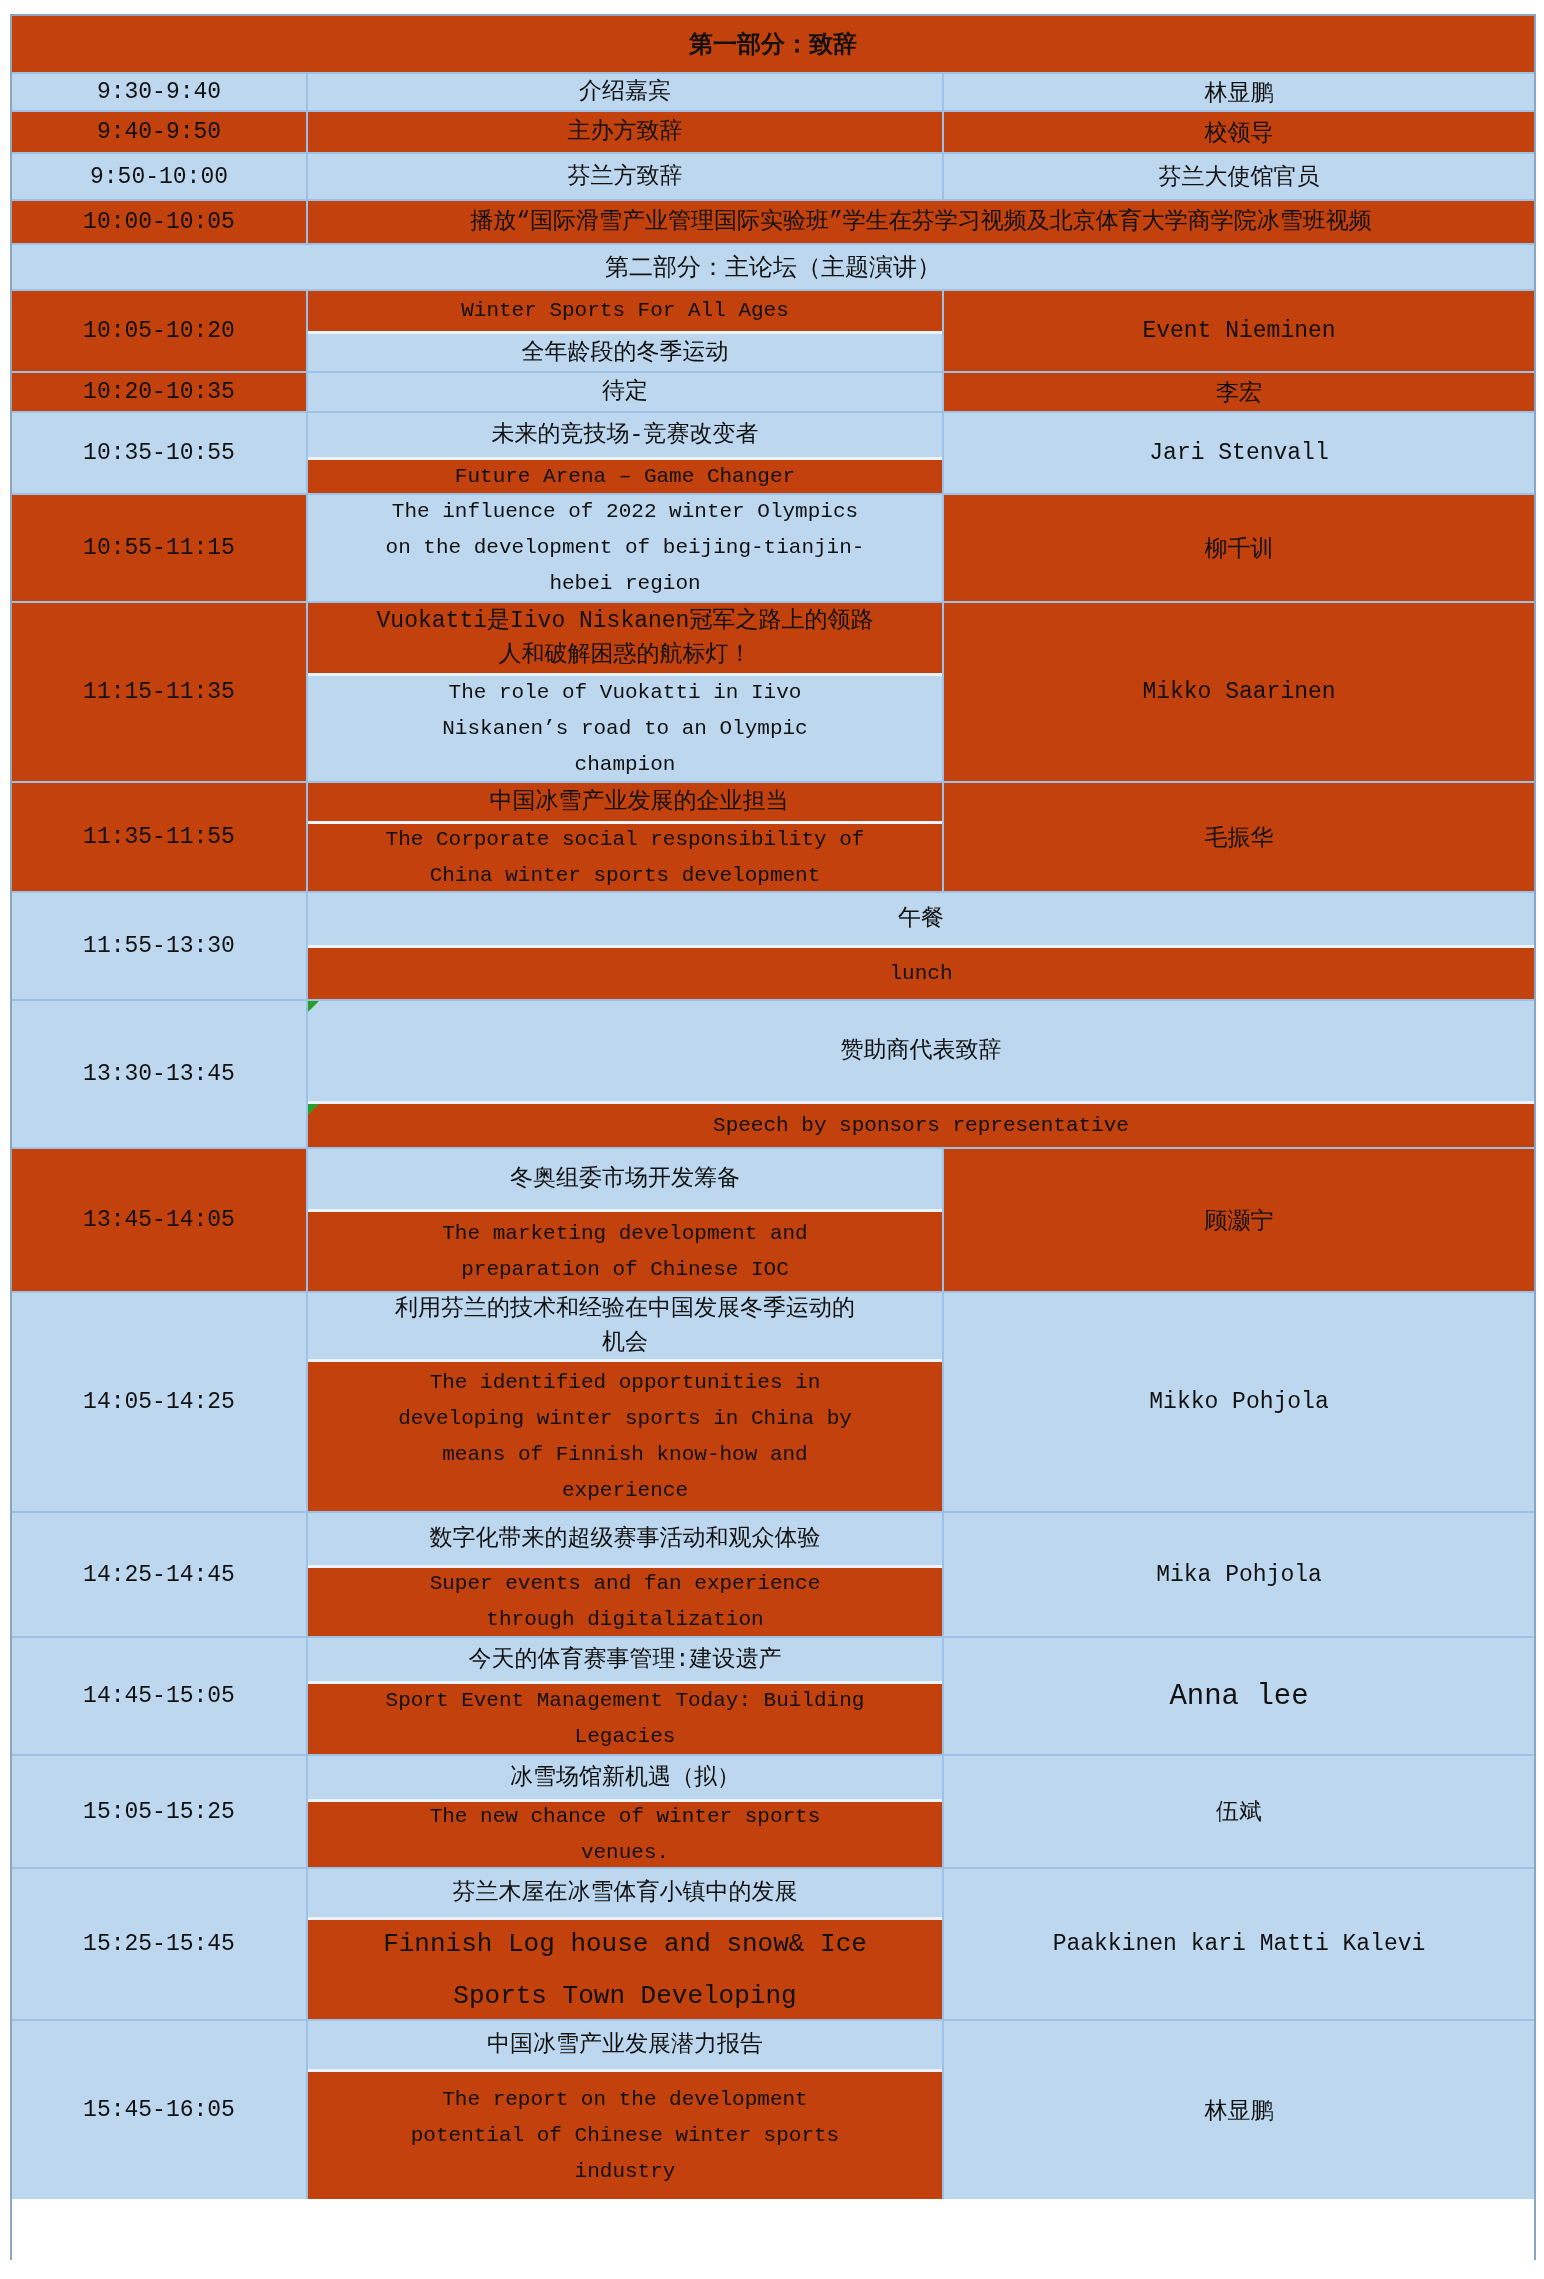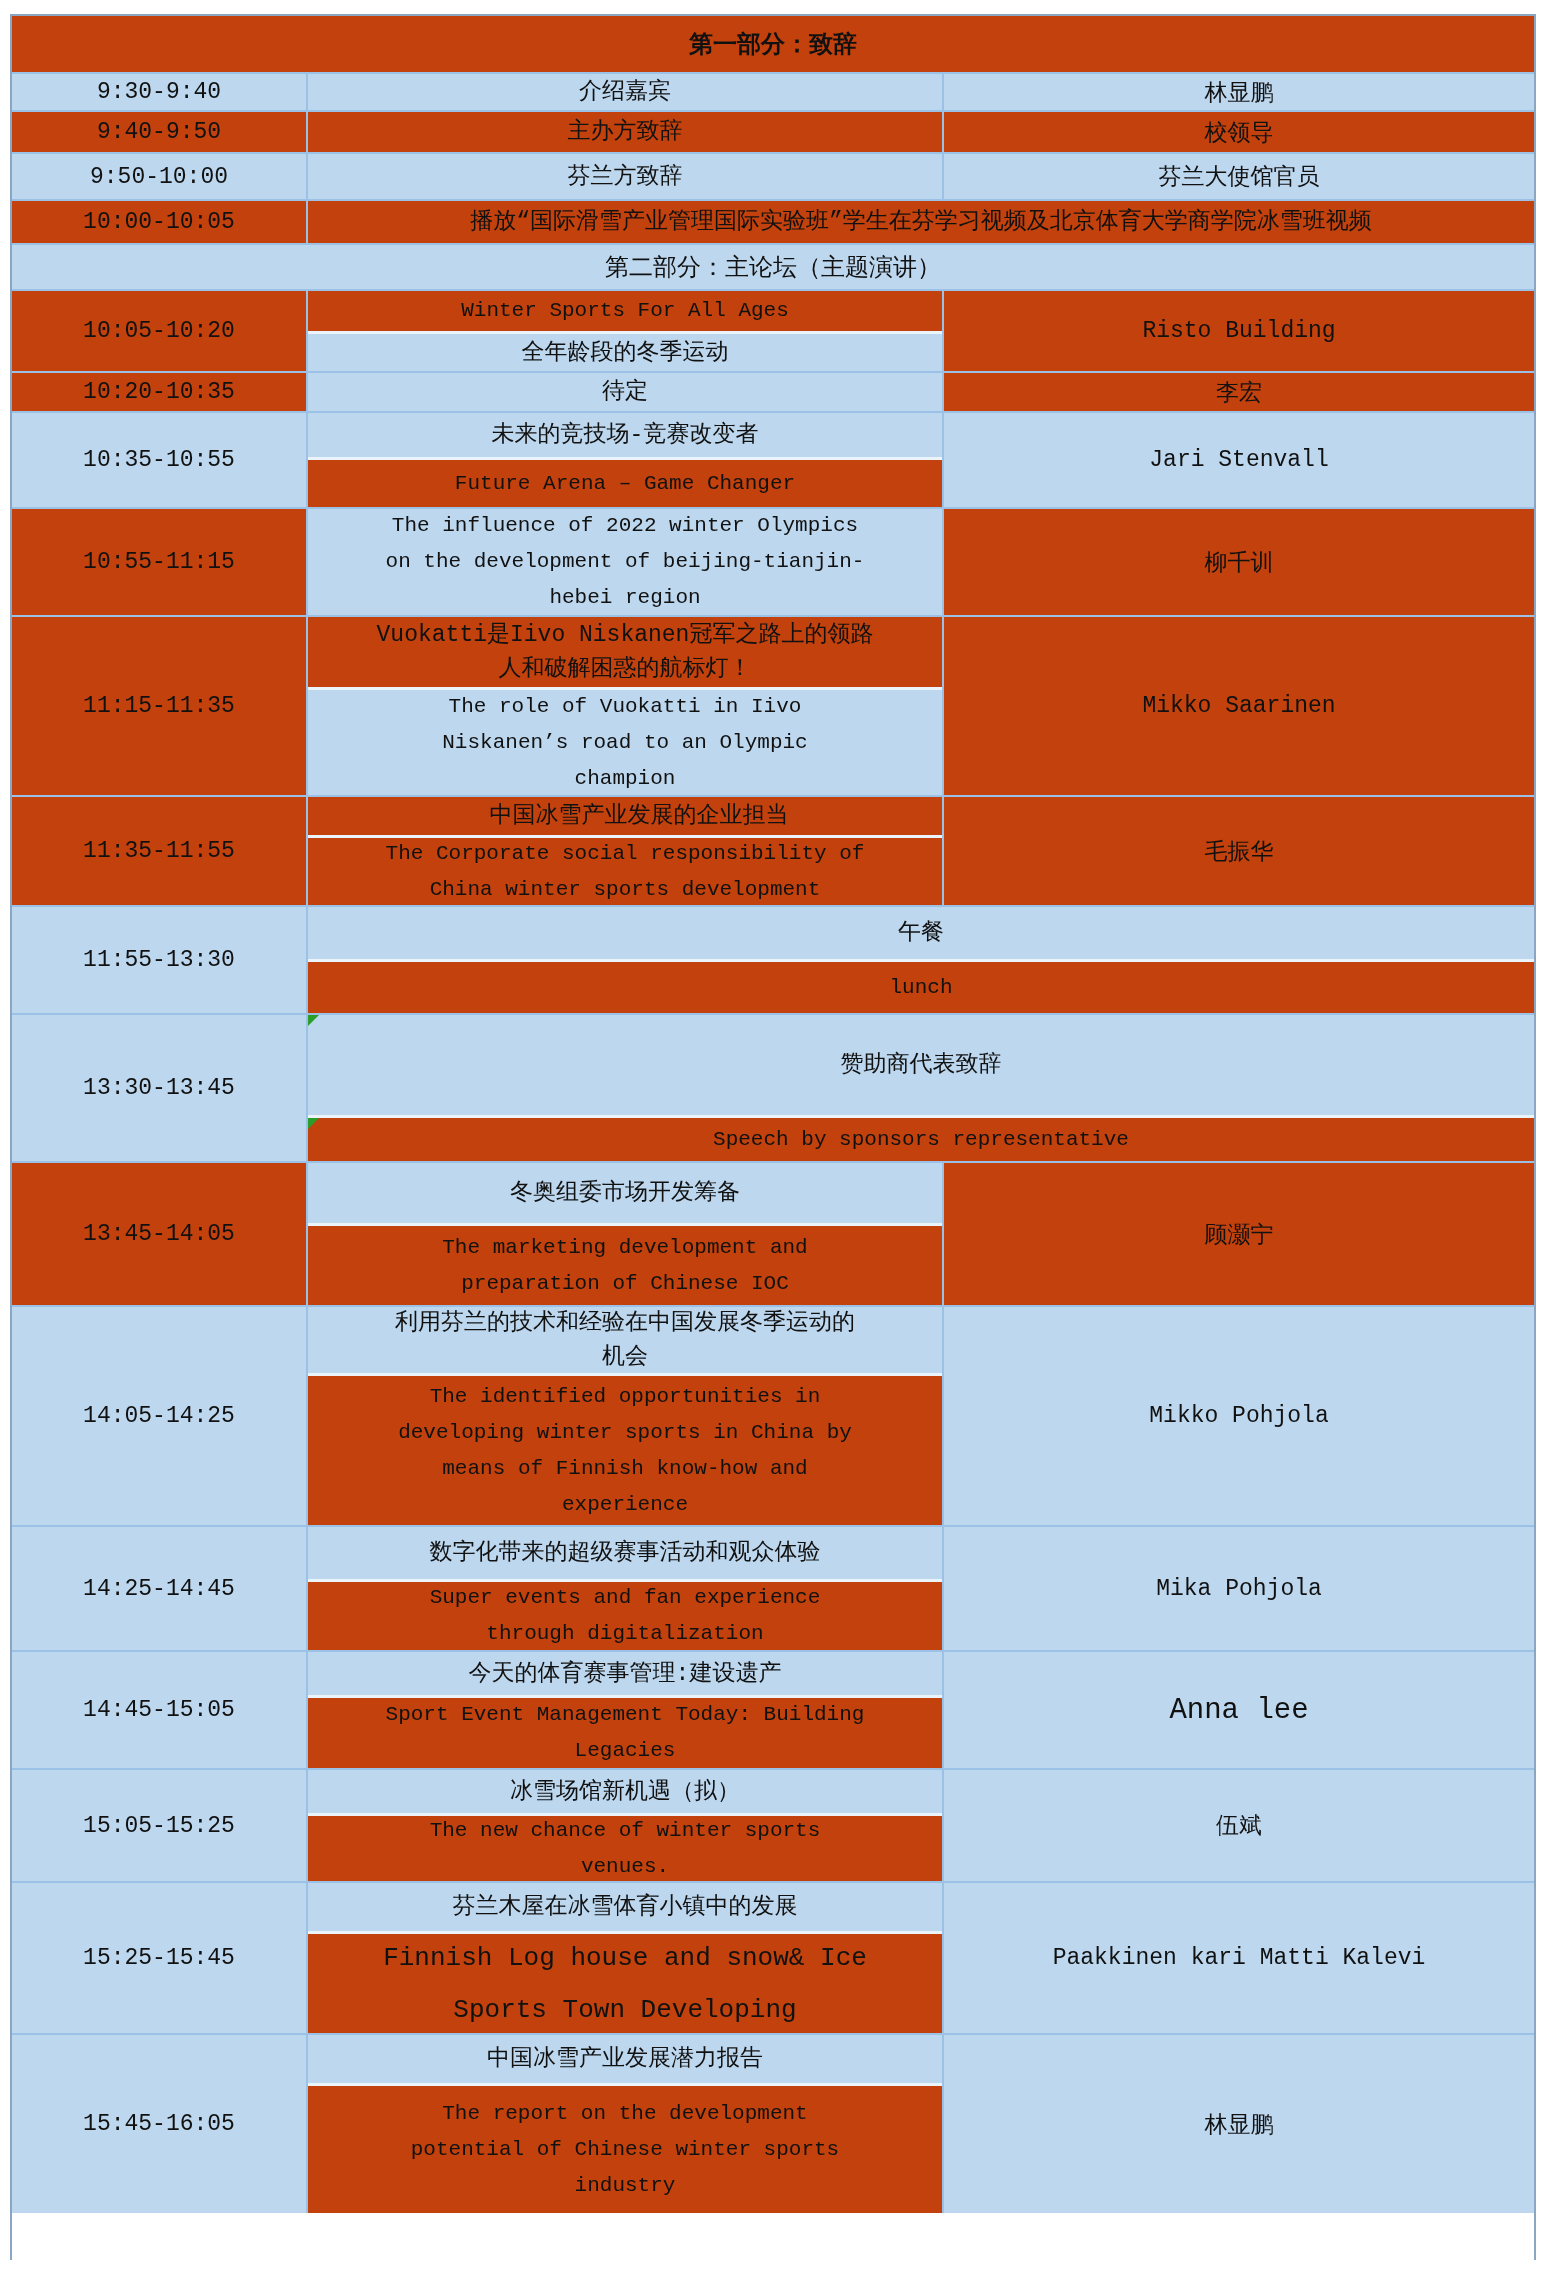--- a/index.html
+++ b/index.html
@@ -74,34 +74,34 @@
     </div>
     <div class="row">
       <div class="cell section-cell shade-d" style="height: 44px;">第二部分：主论坛（主题演讲）</div>
     </div>
     <div class="row">
       <div class="cell time shade-l">10:05-10:20</div>
       <div class="mid">
         <div class="cell sub en shade-l" style="height: 40px;">Winter Sports For All Ages</div>
         <div class="cell sub cn shade-d" style="height: 40px;">全年龄段的冬季运动</div>
       </div>
-      <div class="cell speaker shade-l">Risto Building</div>
+      <div class="cell speaker shade-l">Event Nieminen</div>
     </div>
     <div class="row">
       <div class="cell time shade-l">10:20-10:35</div>
       <div class="mid">
         <div class="cell sub cn shade-d" style="height: 38px;">待定</div>
       </div>
       <div class="cell speaker shade-l">李宏</div>
     </div>
     <div class="row">
       <div class="cell time shade-d">10:35-10:55</div>
       <div class="mid">
         <div class="cell sub cn shade-d" style="height: 44px;">未来的竞技场-竞赛改变者</div>
-        <div class="cell sub en shade-l" style="height: 50px;">Future Arena – Game Changer</div>
+        <div class="cell sub en shade-l" style="height: 36px;">Future Arena – Game Changer</div>
       </div>
       <div class="cell speaker shade-d">Jari Stenvall</div>
     </div>
     <div class="row">
       <div class="cell time shade-l">10:55-11:15</div>
       <div class="mid">
         <div class="cell sub en shade-d" style="height: 106px;">The influence of 2022 winter Olympics
 on the development of beijing-tianjin-
 hebei region</div>
       </div>

